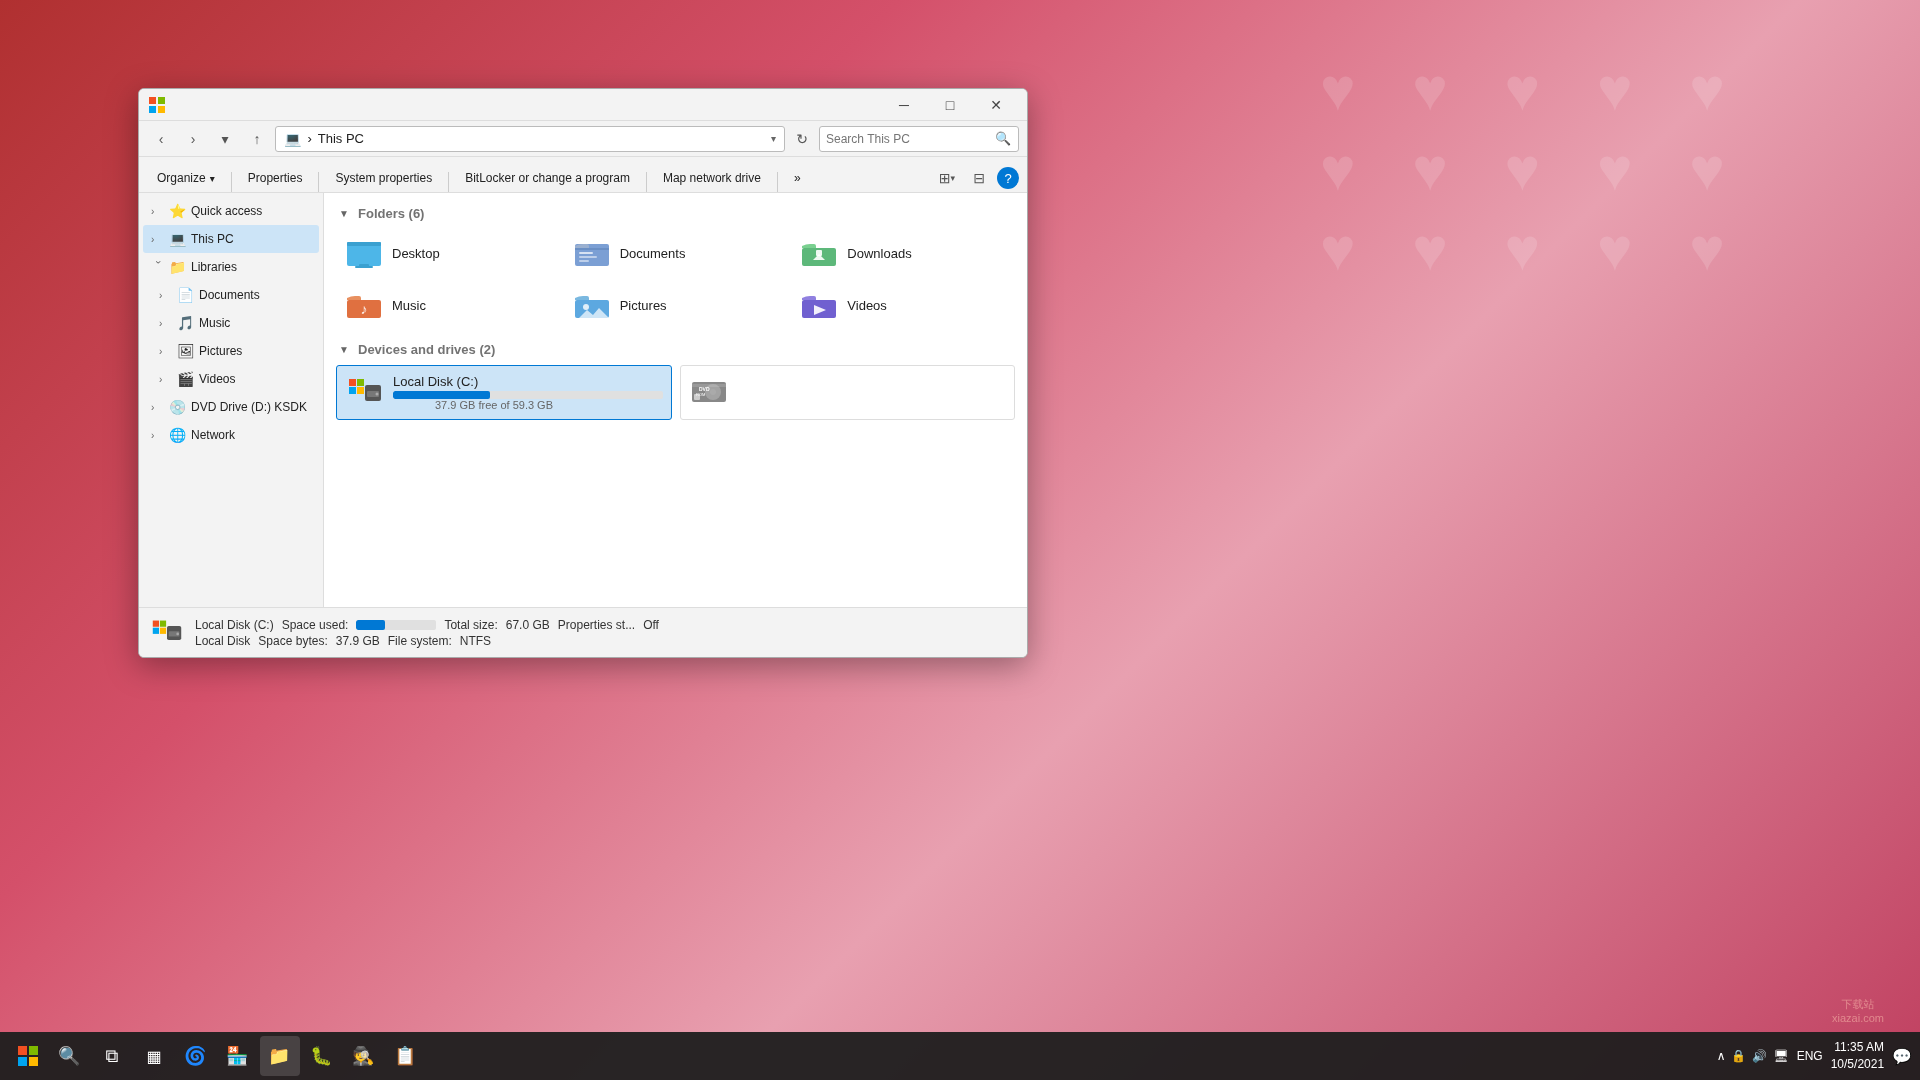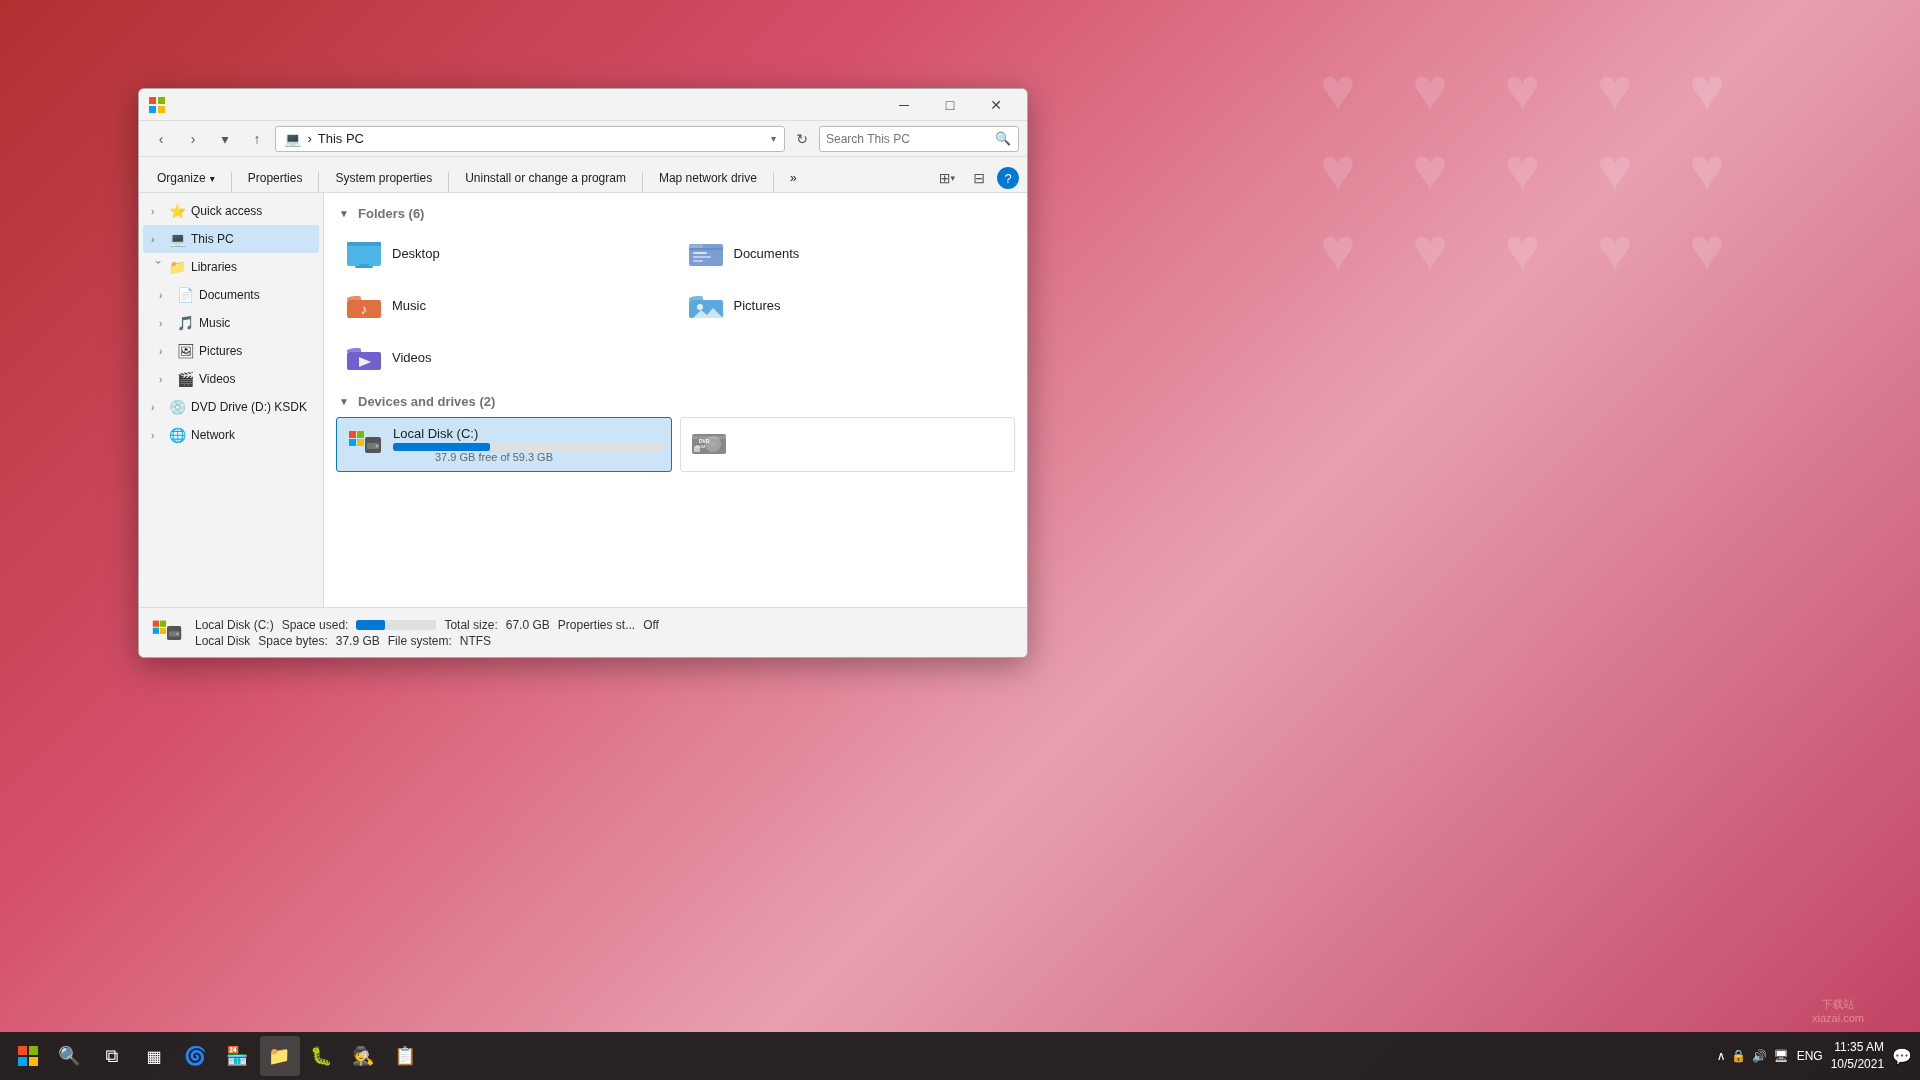--- a/index.html
+++ b/index.html
@@ -334,21 +334,21 @@
     }
     .section-title {
       font-size: 13px;
       font-weight: 600;
       color: #737373;
     }
 
     
     .folders-grid {
       display: grid;
-      grid-template-columns: repeat(2, 1fr);
+      grid-template-columns: repeat(3, 1fr);
       gap: 4px;
       margin-bottom: 12px;
     }
     .folder-item {
       display: flex;
       align-items: center;
       gap: 8px;
       padding: 6px 8px;
       border-radius: 3px;
       cursor: pointer;
@@ -475,21 +475,21 @@
       height: 16px;
     }
     .win-logo-q {
       width: 7px;
       height: 7px;
     }
 
     .taskbar-watermark {
       position: absolute;
       bottom: 56px;
-      right: 56px;
+      right: 36px;
       color: rgba(255,200,180,0.5);
       font-size: 11px;
       text-align: center;
     }
   </style>
 </head>
 <body>
 
 <div class="desktop-bg"></div>
 
@@ -539,21 +539,21 @@
     <div class="toolbar-sep"></div>
     <button class="toolbar-btn">
       <span>Properties</span>
     </button>
     <div class="toolbar-sep"></div>
     <button class="toolbar-btn">
       <span>System properties</span>
     </button>
     <div class="toolbar-sep"></div>
     <button class="toolbar-btn">
-      <span>Uninstall or change a program</span>
+      <span>BitLocker or change a program</span>
     </button>
     <div class="toolbar-sep"></div>
     <button class="toolbar-btn">
       <span>Map network drive</span>
     </button>
     <div class="toolbar-sep"></div>
     <button class="toolbar-btn">
       <span>»</span>
     </button>
     <div class="toolbar-right">
@@ -656,20 +656,31 @@
               <rect x="2" y="12" width="34" height="2" fill="#6a8fc4"></rect>
               <rect x="6" y="16" width="14" height="2" rx="1" fill="white" opacity="0.7"></rect>
               <rect x="6" y="20" width="18" height="2" rx="1" fill="white" opacity="0.5"></rect>
               <rect x="6" y="24" width="10" height="2" rx="1" fill="white" opacity="0.5"></rect>
               <path d="M2 10 Q6 8 10 8 L14 8 Q16 8 16 10 L16 12 L2 12Z" fill="#9ab0d0"></path>
             </svg>
           </div>
           <span class="folder-name">Documents</span>
         </div>
 
+        <div class="folder-item">
+          <div class="folder-icon">
+            <svg width="38" height="34" viewBox="0 0 38 34">
+              <path d="M2 10 Q6 8 10 8 L14 8 Q16 8 16 10 L16 12 L2 12Z" fill="#7ad090"></path>
+              <rect x="2" y="12" width="34" height="18" rx="2" fill="#5db87a"></rect>
+              <polygon points="19,18 13,24 25,24" fill="white" opacity="0.9"></polygon>
+              <rect x="16" y="14" width="6" height="6" rx="1" fill="white" opacity="0.9"></rect>
+            </svg>
+          </div>
+          <span class="folder-name">Downloads</span>
+        </div>
 
         <div class="folder-item">
           <div class="folder-icon">
             <svg width="38" height="34" viewBox="0 0 38 34">
               <path d="M2 10 Q6 8 10 8 L14 8 Q16 8 16 10 L16 12 L2 12Z" fill="#e89060"></path>
               <rect x="2" y="12" width="34" height="18" rx="2" fill="#e07040"></rect>
               <text x="19" y="26" text-anchor="middle" fill="white" font-size="14" opacity="0.9">♪</text>
             </svg>
           </div>
           <span class="folder-name">Music</span>

